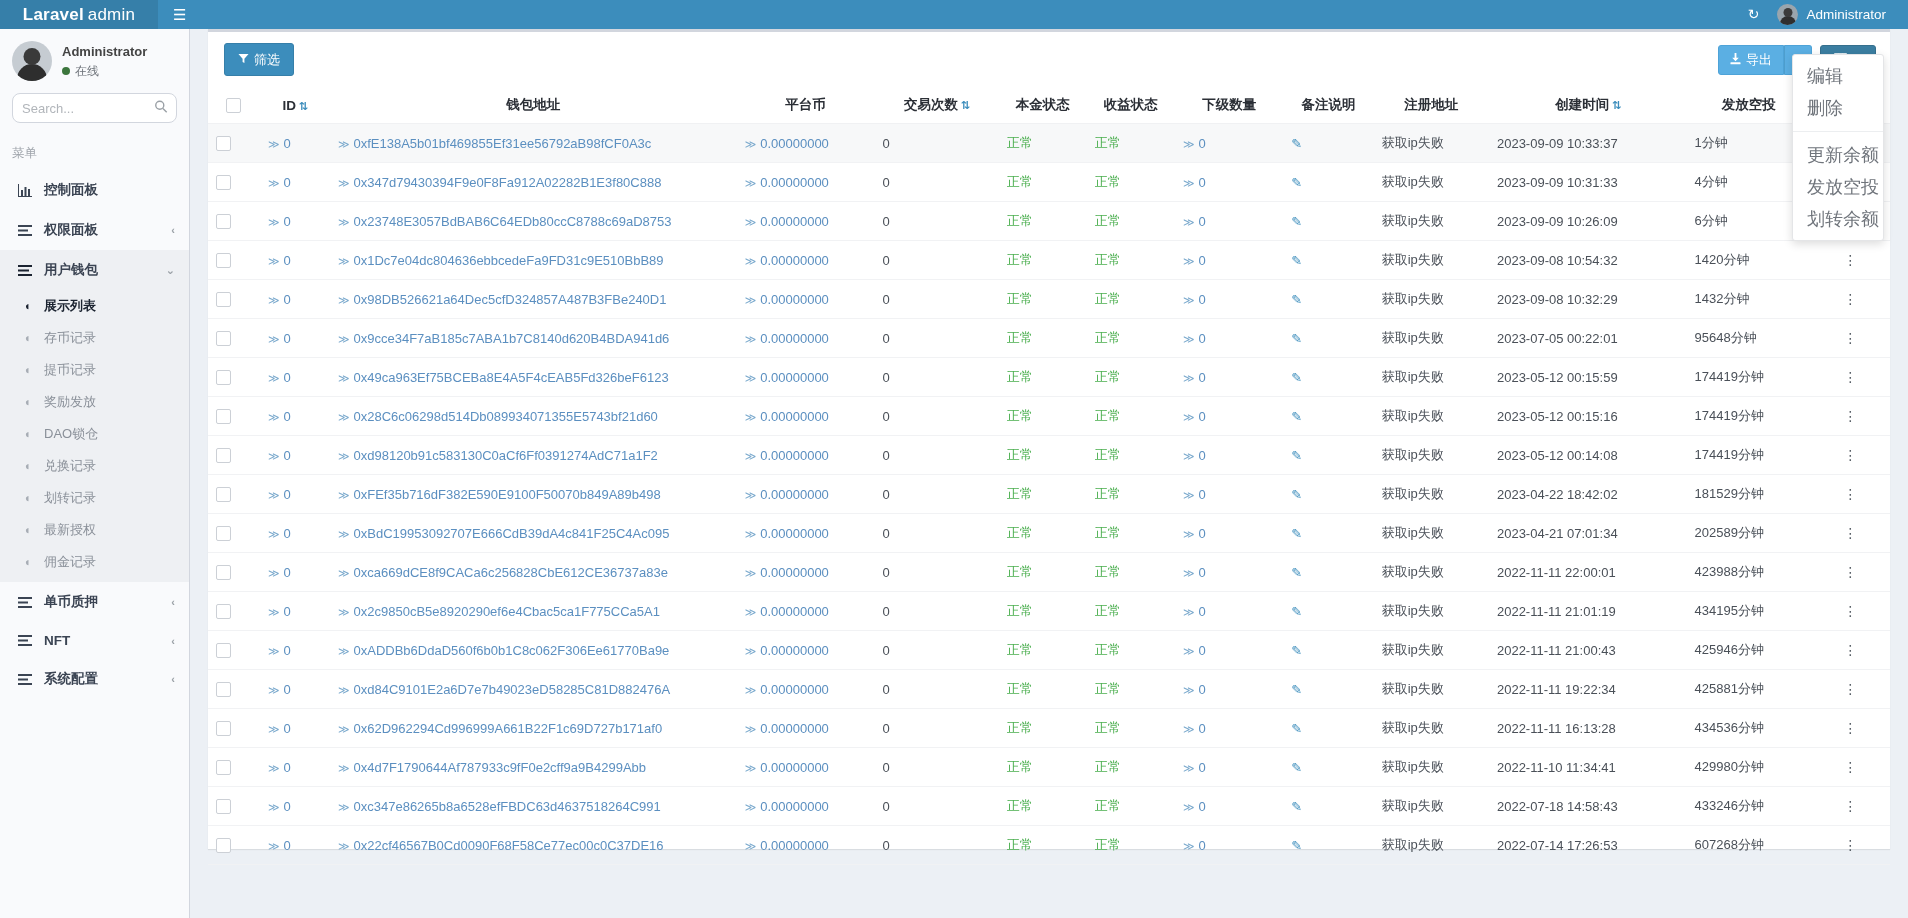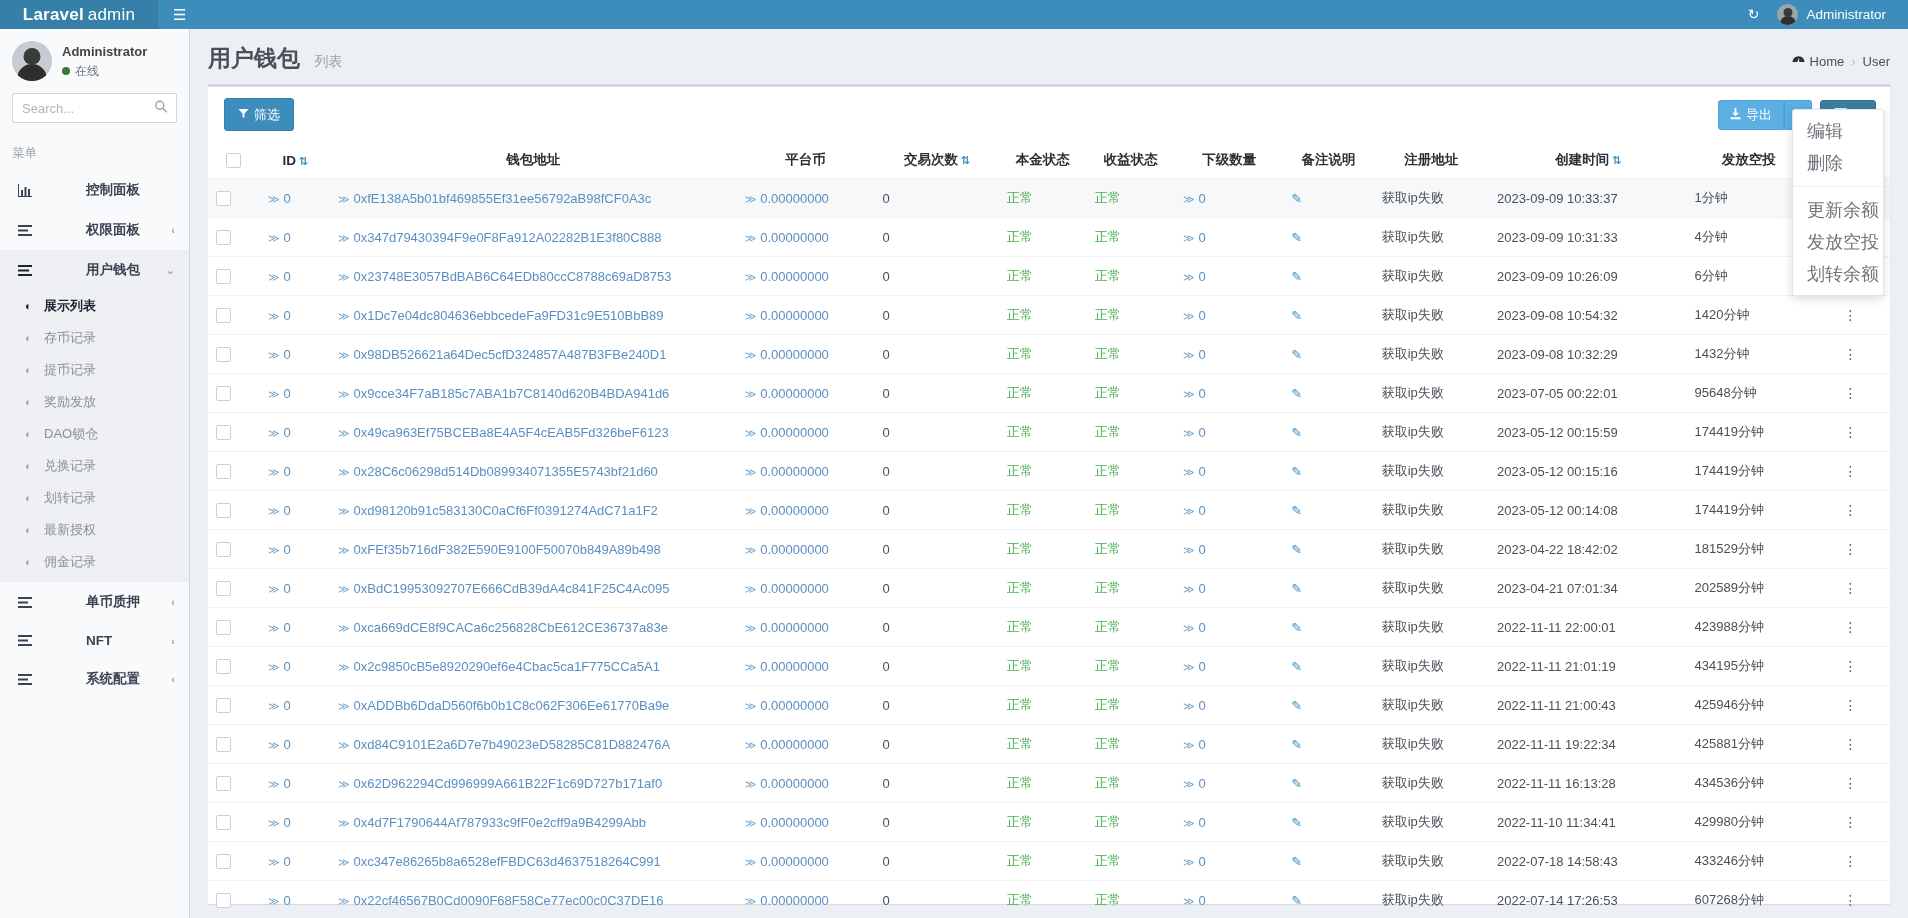--- a/index.html
+++ b/index.html
@@ -77,21 +77,21 @@
     width: 30px; height: 17px; border-radius: 15px 15px 0 0; background: #2e2e2e;
     transform: translateX(-50%);
   }
   .user-panel .info { line-height: 1.5; }
   .user-panel .uname { font-size: 13px; color: #444; font-weight: 600; }
   .user-panel .ustatus { font-size: 12px; color: #6b7077; display: flex; align-items: center; gap: 5px; }
   .dot-green { width: 8px; height: 8px; border-radius: 50%; background: #3c763d; display: inline-block; }
 
   .search-wrap { padding: 0 12px 12px 12px; }
   .search-box {
-    position: relative; border: 1px solid #d2d6de; background: #fff; border-radius: 2px;
+    position: relative; border: 1px solid #d2d6de; background: #fff; border-radius: 8px;
     height: 30px; display: flex; align-items: center;
   }
   .search-box input {
     border: 0; outline: none; background: transparent; flex: 1;
     padding: 0 28px 0 9px; font-size: 13px; color: #555;
     font-family: inherit; height: 100%;
   }
   .search-box input::placeholder { color: #b1b5ba; }
   .search-ico {
     position: absolute; right: 8px; top: 50%; transform: translateY(-50%);
@@ -101,21 +101,21 @@
   .menu-header {
     padding: 10px 12px 8px 12px; color: #9fa4ab; font-size: 12.5px;
   }
   .menu-item {
     display: flex; align-items: center; gap: 11px;
     padding: 11px 14px 11px 14px; color: #3b4453; font-size: 13.5px;
     cursor: pointer; border-left: 3px solid transparent;
     font-weight: 600;
   }
   .menu-item .mi-ico { width: 16px; display: inline-flex; justify-content: center; font-size: 13px; color: #3b4453; }
-  .menu-item .mi-label { flex: 1; margin-left: 42px; }
+  .menu-item .mi-label { flex: 1; }
   .menu-item .mi-arrow { font-size: 11px; color: #9aa0a6; }
   .menu-item.open { background: #eef0f3; }
   .submenu { background: #eef0f3; padding-bottom: 4px; }
   .submenu-item {
     display: flex; align-items: center; gap: 10px;
     padding: 7px 14px 7px 20px; font-size: 13px; color: #8a9099; cursor: pointer;
   }
   .submenu-item .si-ico { font-size: 12px; color: #a7adb5; width: 14px; text-align: center;}
   .submenu-item.active { color: #1b2330; font-weight: 700; }
   .submenu-item.active .si-ico { color: #1b2330; }
@@ -370,40 +370,20 @@
           <rect x="0" y="4.5" width="10" height="2" fill="#3b4453"></rect>
           <rect x="0" y="9" width="14" height="2" fill="#3b4453"></rect>
         </svg>
     </span>
     <span class="mi-label">系统配置</span>
     <span class="mi-arrow">‹</span>
   </div>
 </div>
 
 <div class="content-wrap">
-  <div class="content-header">
-    <div class="page-title">
-      <span>用户钱包</span>
-      <small>列表</small>
-    </div>
-    <div class="breadcrumb">
-      <span class="bc-home">
-        <span>
-          <svg width="13" height="11" viewBox="0 0 14 11">
-              <path d="M7 1C3.2 1 0.6 4 0.6 7.2h12.8C13.4 4 10.8 1 7 1z" fill="#2b2f36"></path>
-              <circle cx="7" cy="7.2" r="1.1" fill="#fff"></circle>
-              <rect x="6.6" y="3.4" width="0.9" height="3.6" fill="#fff" transform="rotate(25 7 5)"></rect>
-            </svg>
-        </span>
-        <span>Home</span>
-      </span>
-      <span class="sep">›</span>
-      <span class="bc-cur">User</span>
-    </div>
-  </div>
 
   <div class="box">
     <div class="box-header">
       <button class="btn btn-filter">
         <span>
           <svg width="11" height="11" viewBox="0 0 12 12" fill="#fff">
               <path d="M0.5 1h11L7 6.3V11L5 9.8V6.3z"></path>
             </svg>
         </span>
         <span>筛选</span>

